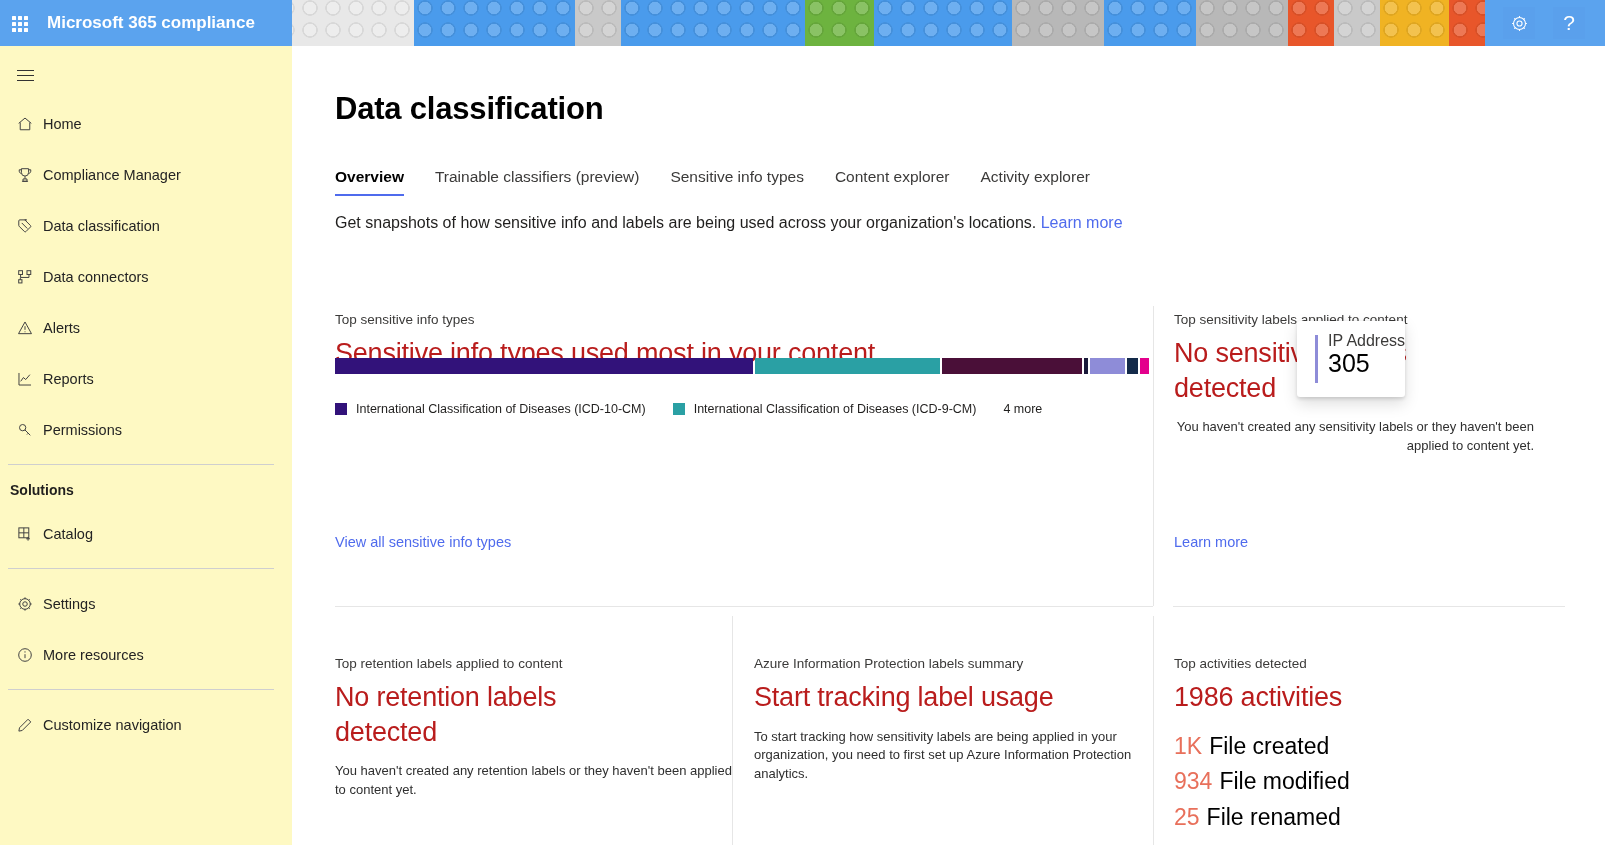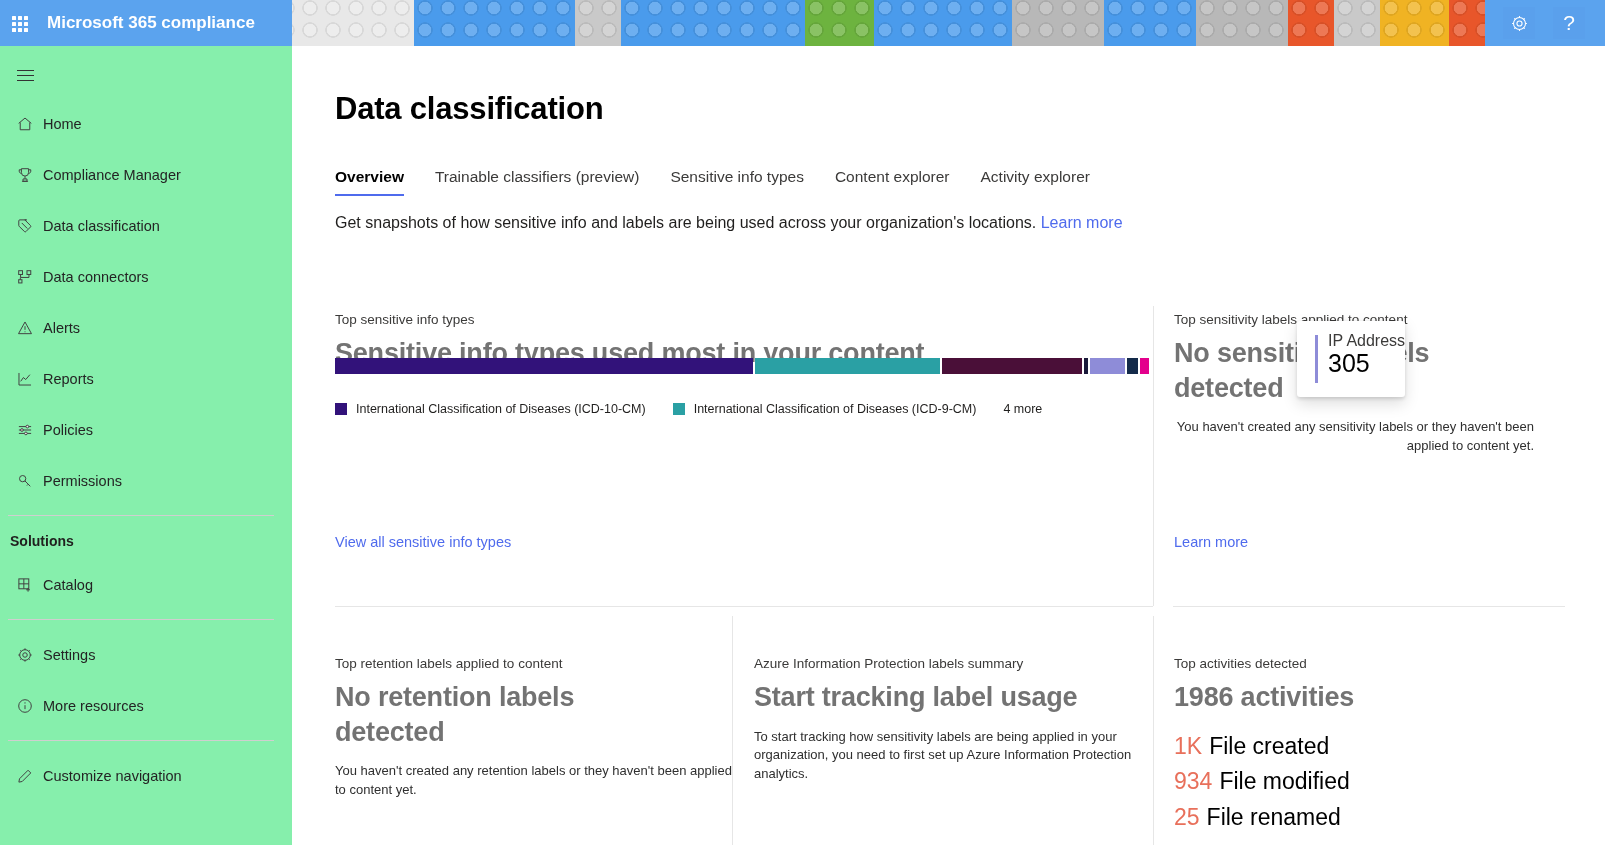--- a/index.html
+++ b/index.html
@@ -79,21 +79,21 @@
   #suite-right-overlay {
     position: absolute; right: 0; top: 0;
     width: 120px; height: 46px;
     background: #5ba3ee;
   }
 
   
   #sidebar {
     position: absolute; left: 0; top: 46px;
     width: 292px; height: 799px;
-    background: #86efac;
+    background: #fef9c3;
     overflow: hidden;
   }
   #hamburger {
     position: absolute; left: 8px; top: 12px;
     width: 34px; height: 34px;
     display: flex; align-items: center; justify-content: center;
     cursor: pointer;
   }
   #hamburger .bars { width: 17px; }
   #hamburger .bars i {
@@ -175,22 +175,22 @@
   .card {
     position: absolute;
   }
   .card-eyebrow {
     font-size: 13.5px;
     color: #3b3a39;
     margin-bottom: 9px;
   }
   .card-headline {
     font-size: 27px;
-    font-weight: bold;
-    color: #737373;
+    font-weight: normal;
+    color: #b91c1c;
     line-height: 1.28;
     letter-spacing: -0.2px;
   }
   .card-body {
     font-size: 13px;
     color: #2f2f2f;
     line-height: 1.45;
     margin-top: 13px;
   }
   .card-link {
@@ -440,33 +440,20 @@
     <div class="nav-item">
       <span class="nav-icon">
         <svg width="18" height="18" viewBox="0 0 20 20" fill="none" stroke="#414141" stroke-width="1.1">
           <path d="M3.3 3.3v13.4h13.4"></path>
             <path d="M5.2 12.6l3-4.2 2.6 2.2 4.6-5.4"></path>
         </svg>
       </span>
       <span class="nav-label">Reports</span>
     </div>
 
-    <div class="nav-item">
-      <span class="nav-icon">
-        <svg width="18" height="18" viewBox="0 0 20 20" fill="none" stroke="#414141" stroke-width="1.1">
-          <path d="M3.2 6.2h13.6"></path>
-            <path d="M3.2 10h13.6"></path>
-            <path d="M3.2 13.8h13.6"></path>
-          <circle cx="12.6" cy="6.2" r="1.5" fill="#eaeaea"></circle>
-          <circle cx="6.6" cy="10" r="1.5" fill="#eaeaea"></circle>
-          <circle cx="11" cy="13.8" r="1.5" fill="#eaeaea"></circle>
-        </svg>
-      </span>
-      <span class="nav-label">Policies</span>
-    </div>
 
     <div class="nav-item">
       <span class="nav-icon">
         <svg width="18" height="18" viewBox="0 0 20 20" fill="none" stroke="#414141" stroke-width="1.1">
           <circle cx="7.4" cy="7.4" r="3.5"></circle>
             <path d="M9.9 9.9l6 6"></path>
             <path d="M13.6 13.6l-1.4 1.4"></path>
         </svg>
       </span>
       <span class="nav-label">Permissions</span>

